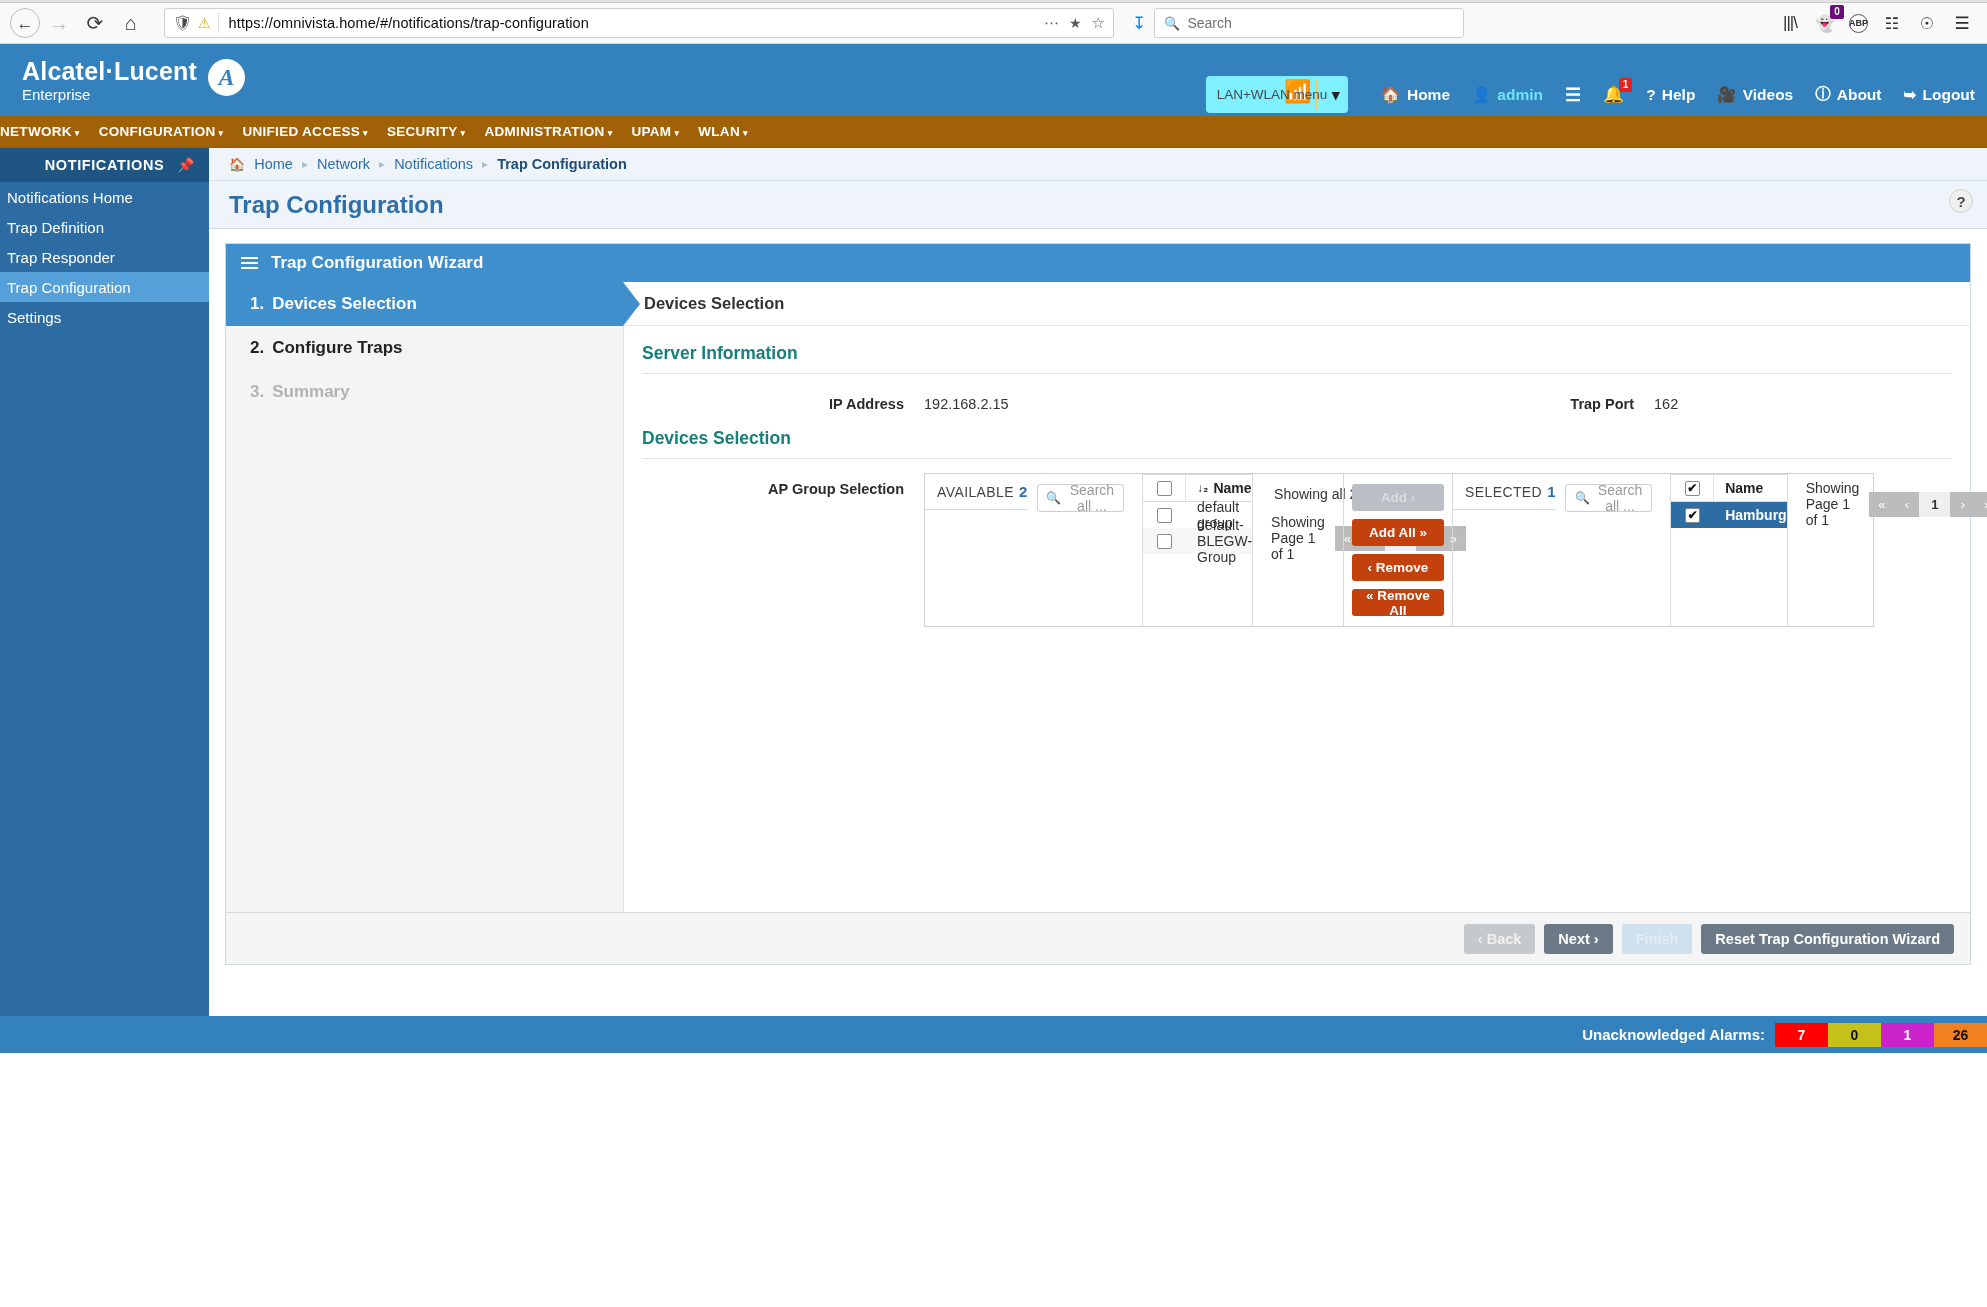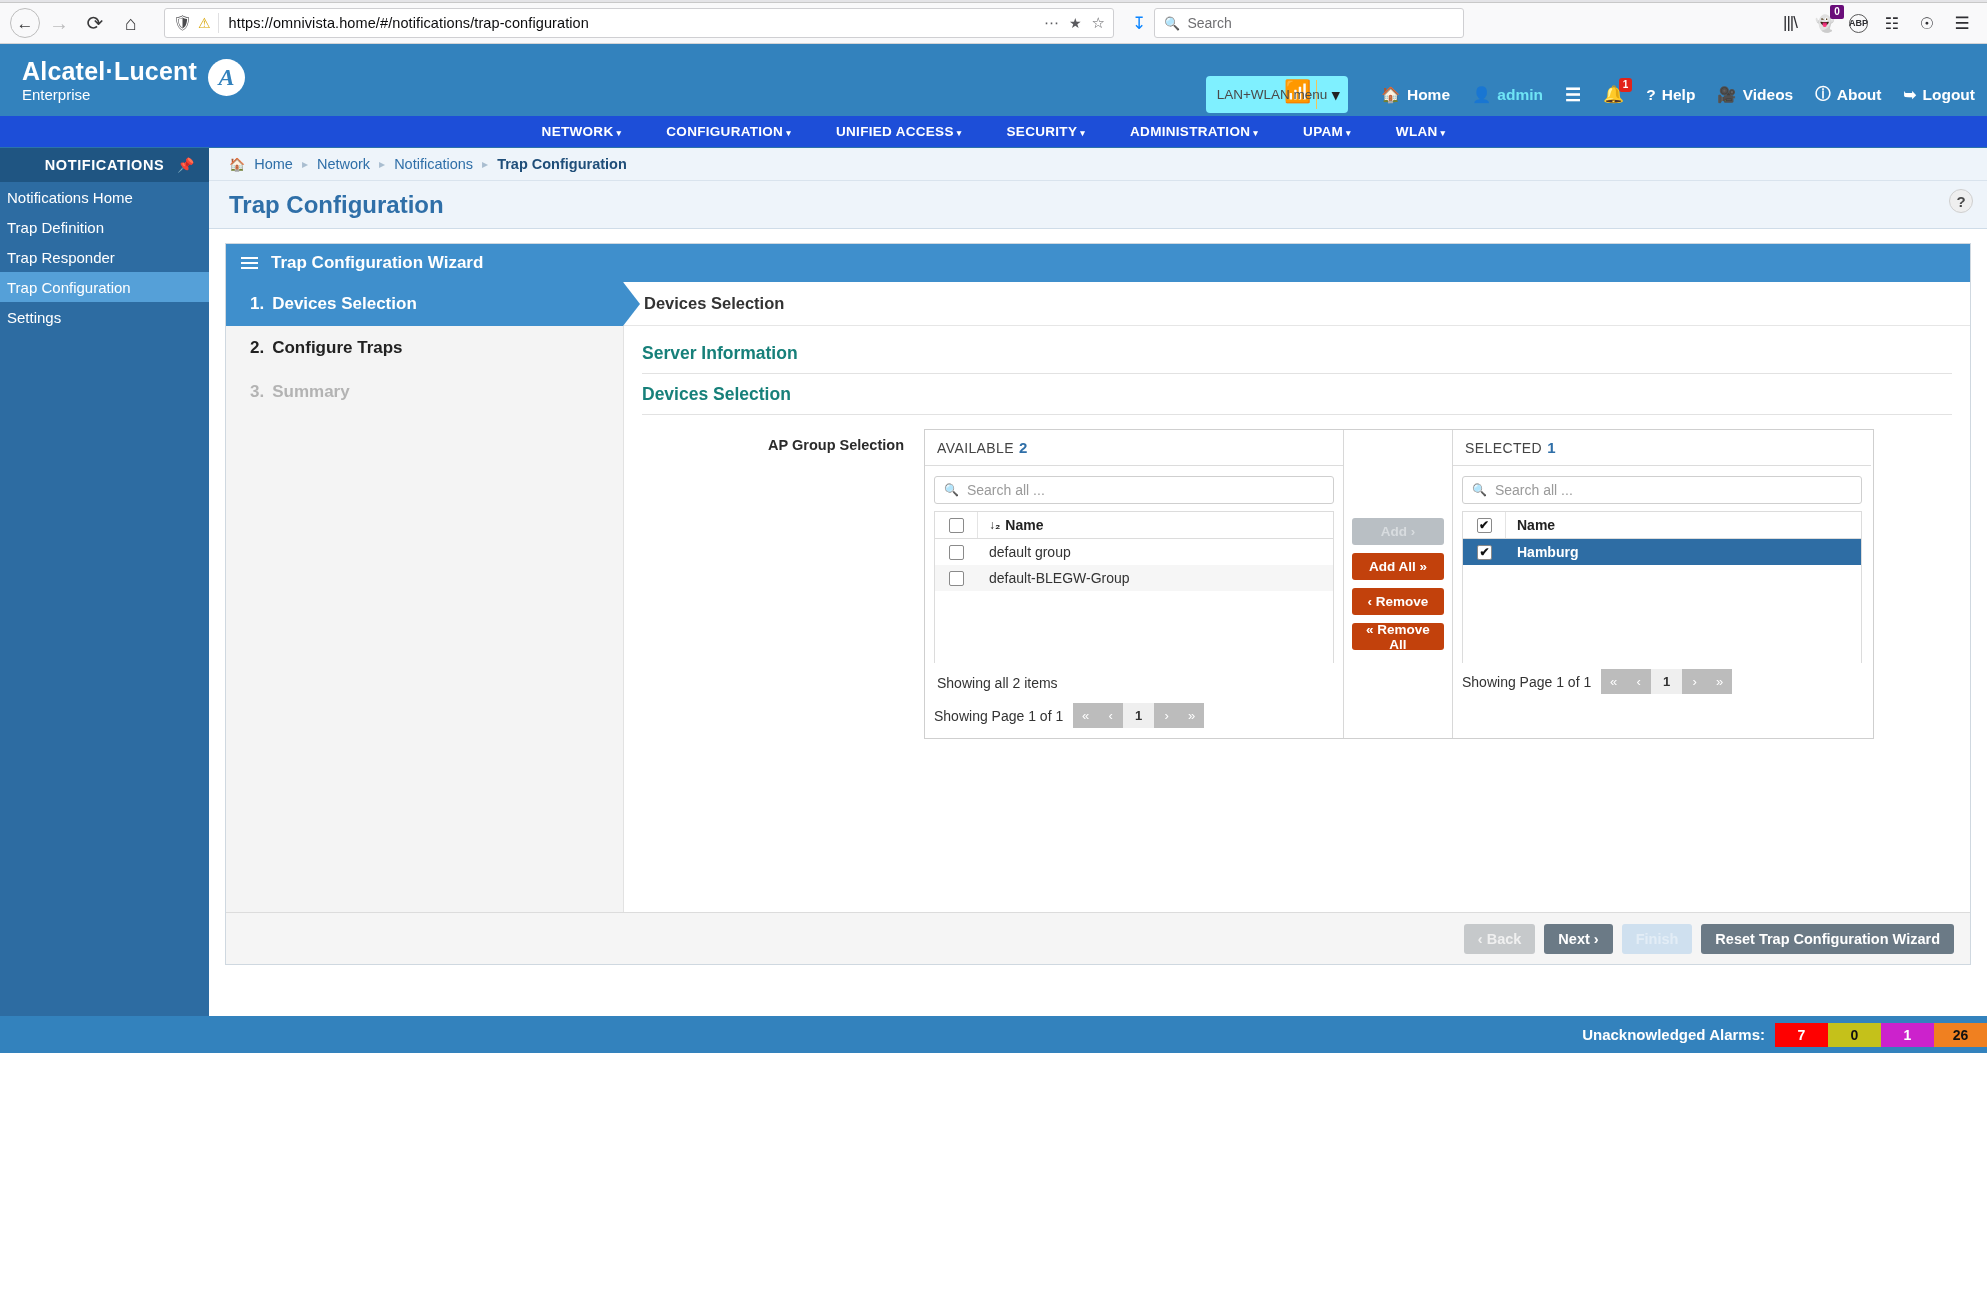--- a/index.html
+++ b/index.html
@@ -124,23 +124,23 @@
   .lanwlan .lw-caret { position:absolute; right: 8px; top:50%; transform: translateY(-50%); font-size:15px; color:#222;}
   .lanwlan .lw-ghost { position:absolute; right: 36px; top: 3px; font-size: 22px; color:#62dff2; z-index:1;}
   .alarm-dot {
     position:absolute; top:-6px; right:-8px;
     background:#e2231a; color:#fff; font-size:10px; font-weight:700;
     border-radius:3px; padding: 0 4px; line-height:14px;
   }
 
   .mainnav {
     height: 32px;
-    background: #1d4ed8;
-    display: flex; align-items: center; justify-content: center;
-    gap: 45px;
+    background: #a16207;
+    display: flex; align-items: center; 
+    gap: 19px;
     border-bottom: 1px solid #2b73a9;
   }
   .mainnav .mi {
     color:#fff; font-size: 13.5px; font-weight: 700;
     letter-spacing: 0.3px; cursor:pointer; white-space:nowrap;
   }
   .mainnav .mi .cv { font-size: 9px; margin-left:3px; }
 
   
   .app-body { display:flex; height: 868px; background:#ffffff;}
@@ -261,21 +261,21 @@
     display:flex; align-items:center; justify-content:center;
     font-size: 10px; color:#555;
   }
 
   
   .duallist {
     display:flex; width: 950px;
     border:1px solid #cfcfcf;
     background:#fff;
   }
-  .dl-col { width: 418px; flex:none; display:flex; flex-direction:column;}
+  .dl-col { width: 418px; flex:none; display:flex; flex-direction:row;}
   .dl-col.mid { width: 110px; border-left:1px solid #d8d8d8; border-right:1px solid #d8d8d8;
                 display:flex; align-items:center; justify-content:center;}
   .dl-title {
     height: 36px; display:flex; align-items:center;
     padding-left: 12px; font-size: 14px; color:#444;
     letter-spacing: .4px;
     border-bottom:1px solid #dcdcdc;
   }
   .dl-title b { color:#2f6fa8; font-size: 15px; margin-left:5px;}
   .dl-search {
@@ -536,20 +536,26 @@
                 <span>Summary</span>
               </div>
             </div>
 
             <div class="panel">
               <div class="panel-head">Devices Selection</div>
 
               <div class="sect-title">Server Information</div>
               <div class="sect-rule"></div>
 
+              <div class="form-row" style="padding-top:22px;padding-bottom:6px;">
+                <div class="f-label">IP Address</div>
+                <div class="f-value" style="width:530px;">192.168.2.15</div>
+                <div class="f-label2">Trap Port</div>
+                <div class="f-value">162</div>
+              </div>
 
               <div class="sect-title" style="padding-top:10px;">Devices Selection</div>
               <div class="sect-rule"></div>
 
 
               <div class="form-row" style="padding-top:14px;align-items:flex-start;">
                 <div class="f-label" style="padding-top:8px;">AP Group Selection</div>
 
                 <div class="duallist">
 

